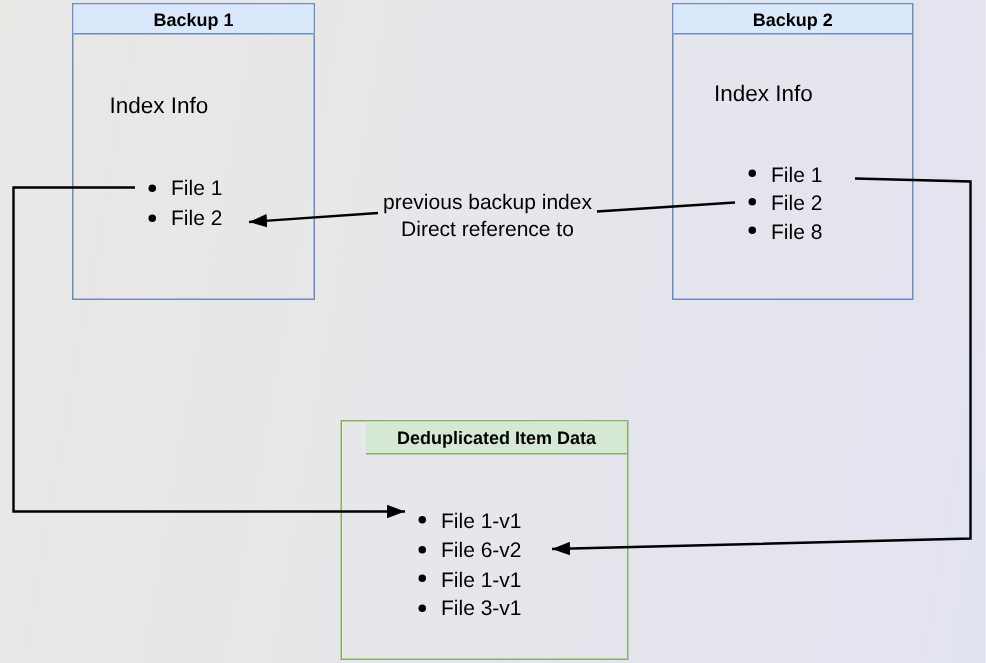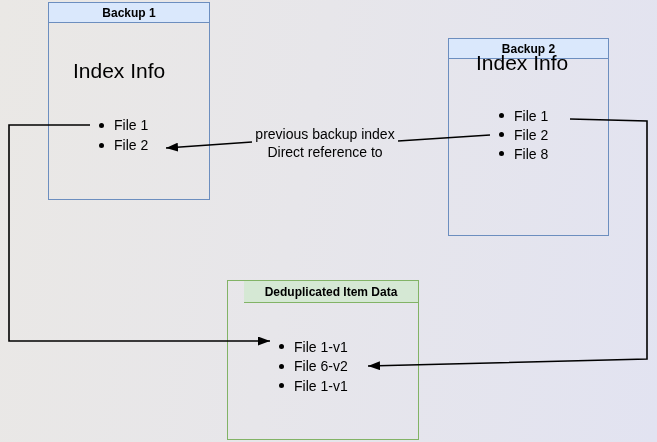--- a/index.html
+++ b/index.html
@@ -16,21 +16,21 @@
   .box{position:absolute; box-sizing:border-box; background:transparent;}
   .box.blue{border:1.5px solid var(--blue-border);}
   .box.green{border:1.5px solid var(--green-border);padding-left:16px;}
   .box-header{
     box-sizing:border-box; width:100%;
     display:flex; align-items:center; justify-content:center;
     font-size:12px; font-weight:bold; line-height:1;
   }
   .blue .box-header{height:20px; background:var(--blue-fill); border-bottom:1.5px solid var(--blue-border);}
   .green .box-header{height:22px; background:var(--green-fill); border-bottom:1.5px solid var(--green-border);}
-  .free-label{position:absolute; font-size:21px; line-height:17px; white-space:nowrap;}
+  .free-label{position:absolute; font-size:15px; line-height:17px; white-space:nowrap;}
   .list{position:absolute;}
   .list-row{display:flex; align-items:center; white-space:nowrap;}
   .list-row .bullet{
     width:5px; height:5px; border-radius:50%; background:#000;
     margin-right:10px; flex:0 0 auto;
   }
   .list-row .item-label{font-size:14px; line-height:1;}
   .row-h20{height:20px;} .row-h19{height:19px;} .row-h195{height:19.5px;}
   .annotation{
     position:absolute; left:240px; top:126px; width:170px;
@@ -55,21 +55,21 @@
     <div class="list-row row-h20">
       <span class="bullet"></span>
       <span class="item-label">File 1</span>
     </div>
     <div class="list-row row-h20">
       <span class="bullet"></span>
       <span class="item-label">File 2</span>
     </div>
   </div>
 
-  <div class="box blue shape" style="left:448px;top:2px;width:161px;height:198px;margin-top:36px;">
+  <div class="box blue shape" style="left:448px;top:2px;width:161px;height:198px;">
     <div class="box-header">
       <span>Backup 2</span>
     </div>
   </div>
   <div class="free-label txt" style="left:476px;top:54px;">Index Info</div>
   <div class="list txt" style="left:499px;top:106px;">
     <div class="list-row row-h19">
       <span class="bullet"></span>
       <span class="item-label">File 1</span>
     </div>
@@ -94,20 +94,24 @@
       <span class="item-label">File 1-v1</span>
     </div>
     <div class="list-row row-h195">
       <span class="bullet"></span>
       <span class="item-label">File 6-v2</span>
     </div>
     <div class="list-row row-h195">
       <span class="bullet"></span>
       <span class="item-label">File 1-v1</span>
     </div>
+    <div class="list-row row-h195">
+      <span class="bullet"></span>
+      <span class="item-label">File 3-v1</span>
+    </div>
   </div>
 
   <div class="annotation txt">
     <div>previous backup index</div>
     <div>Direct reference to</div>
   </div>
 
   <svg class="connectors" width="657" height="442" viewBox="0 0 657 442">
     <defs>
       <marker id="arrow" viewBox="0 0 12 9" refX="12" refY="4.5" markerWidth="12" markerHeight="9" orient="auto" markerUnits="userSpaceOnUse">

